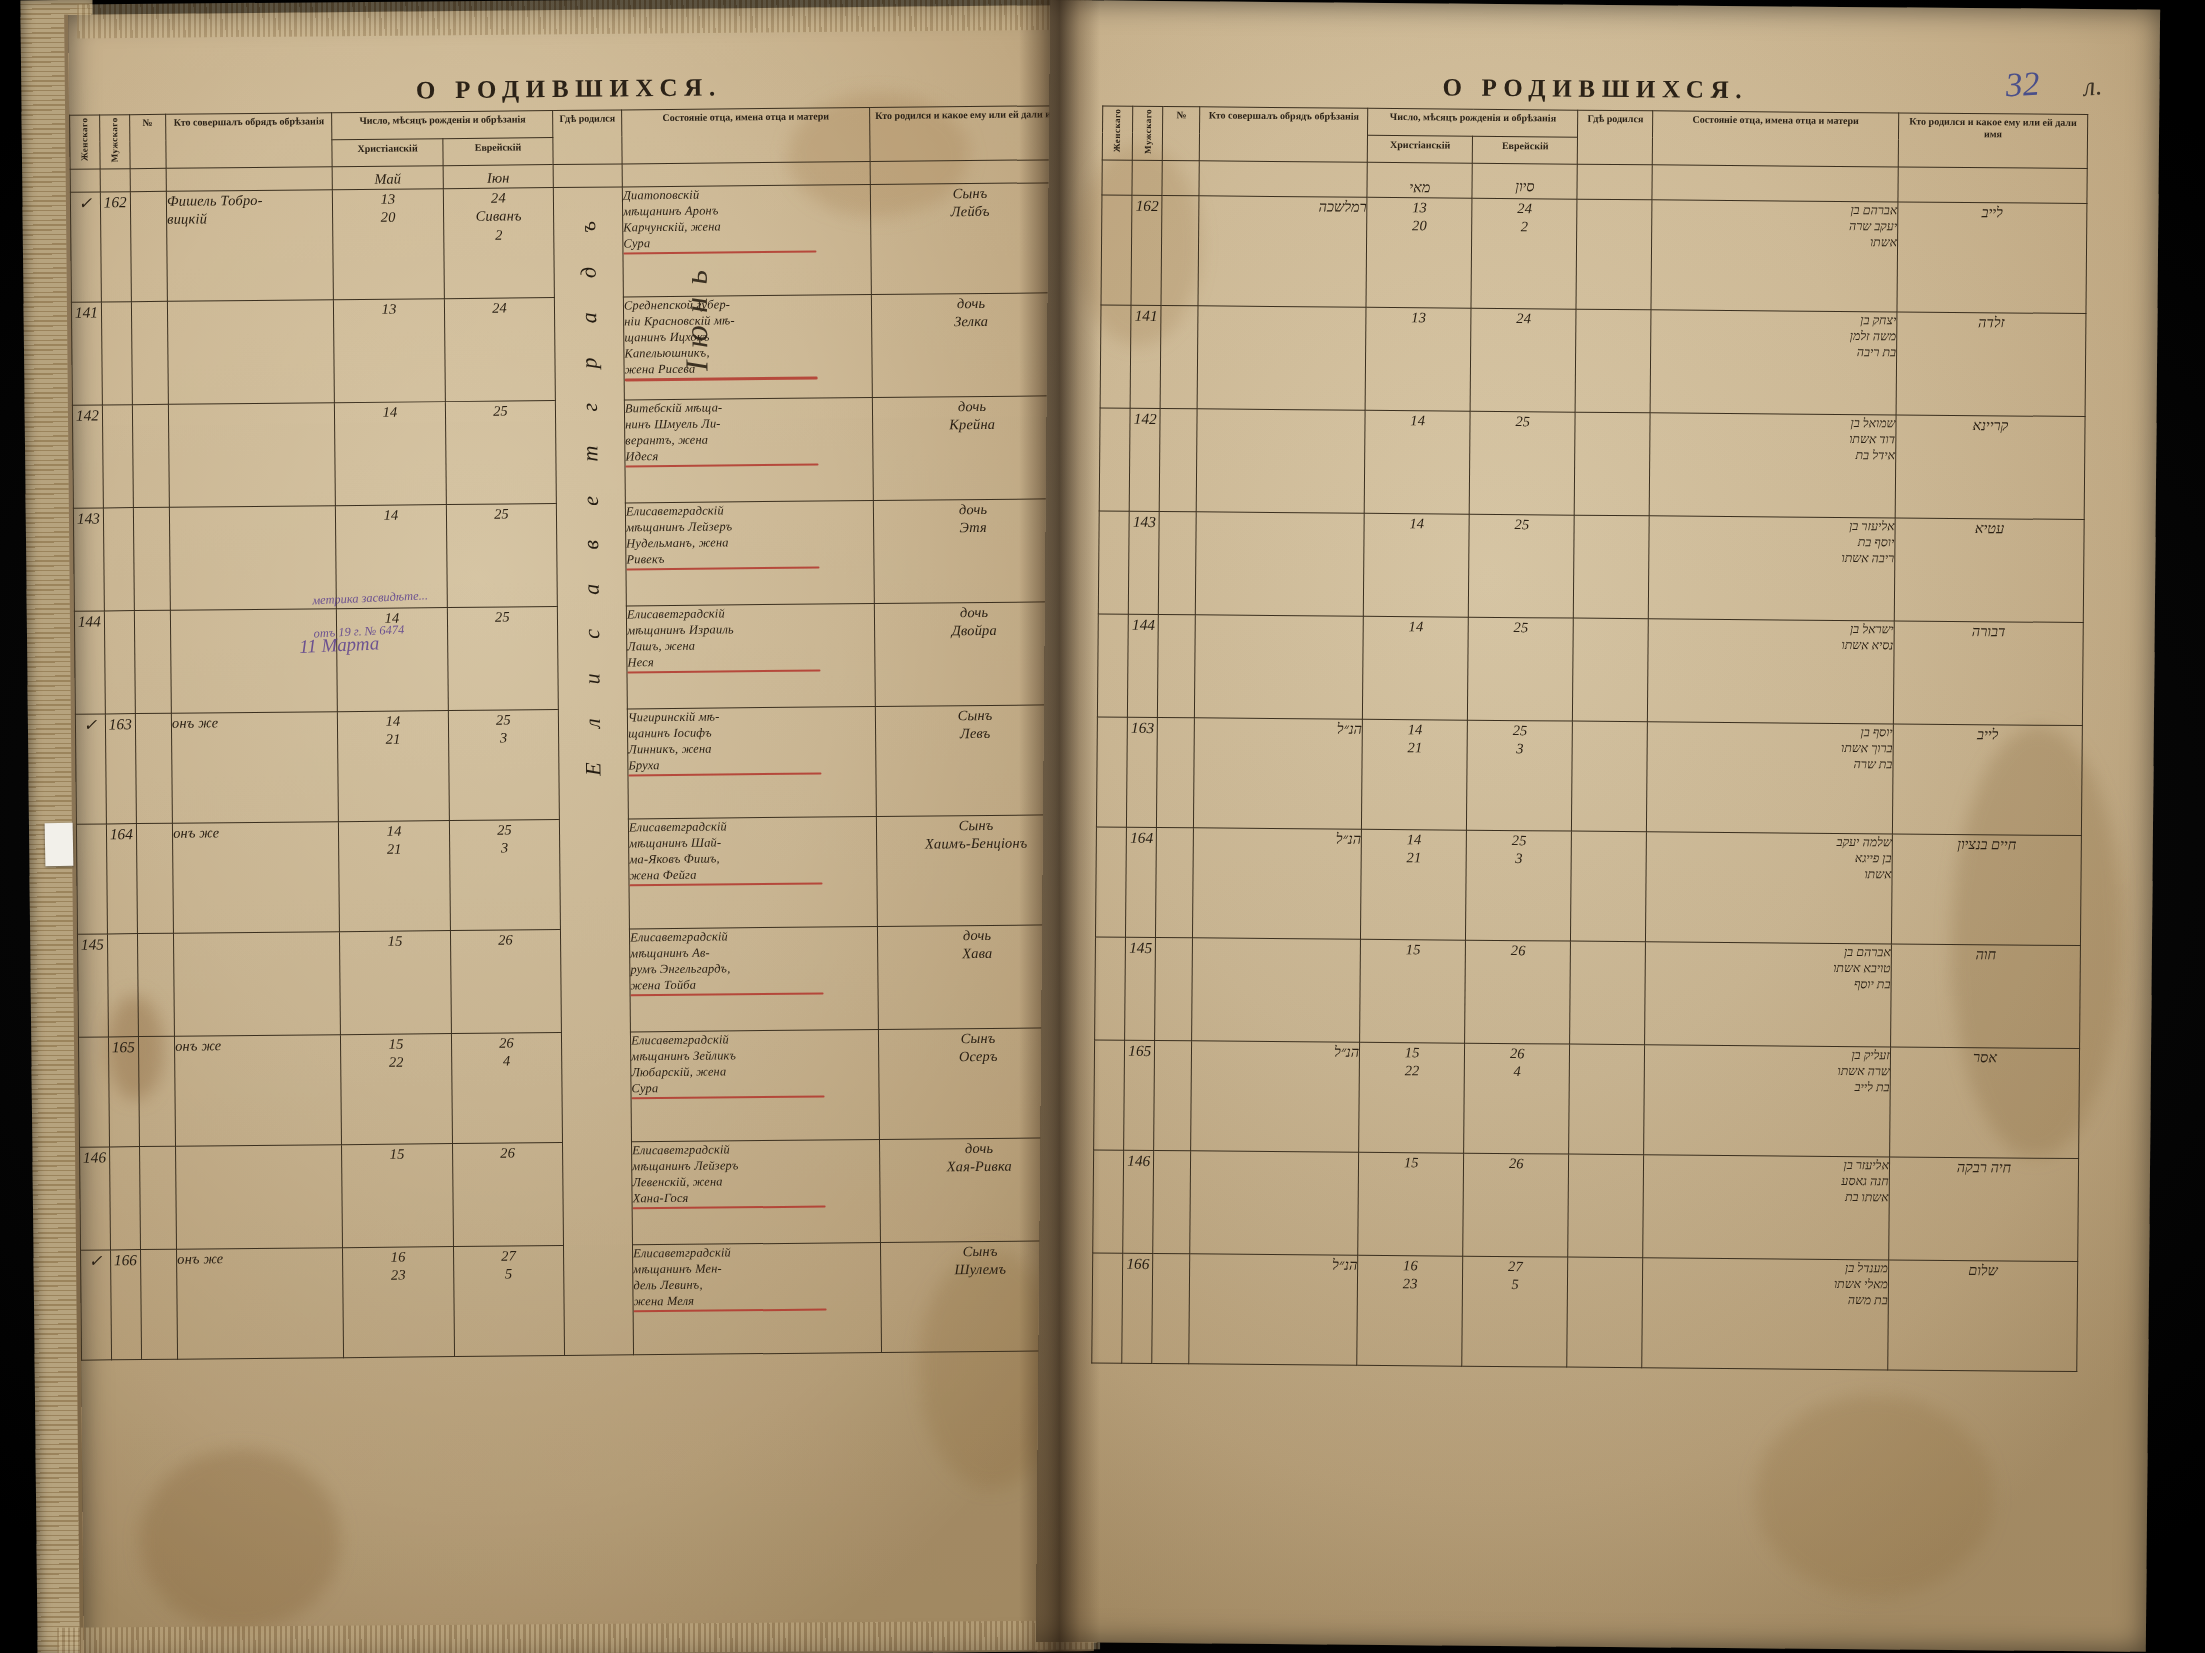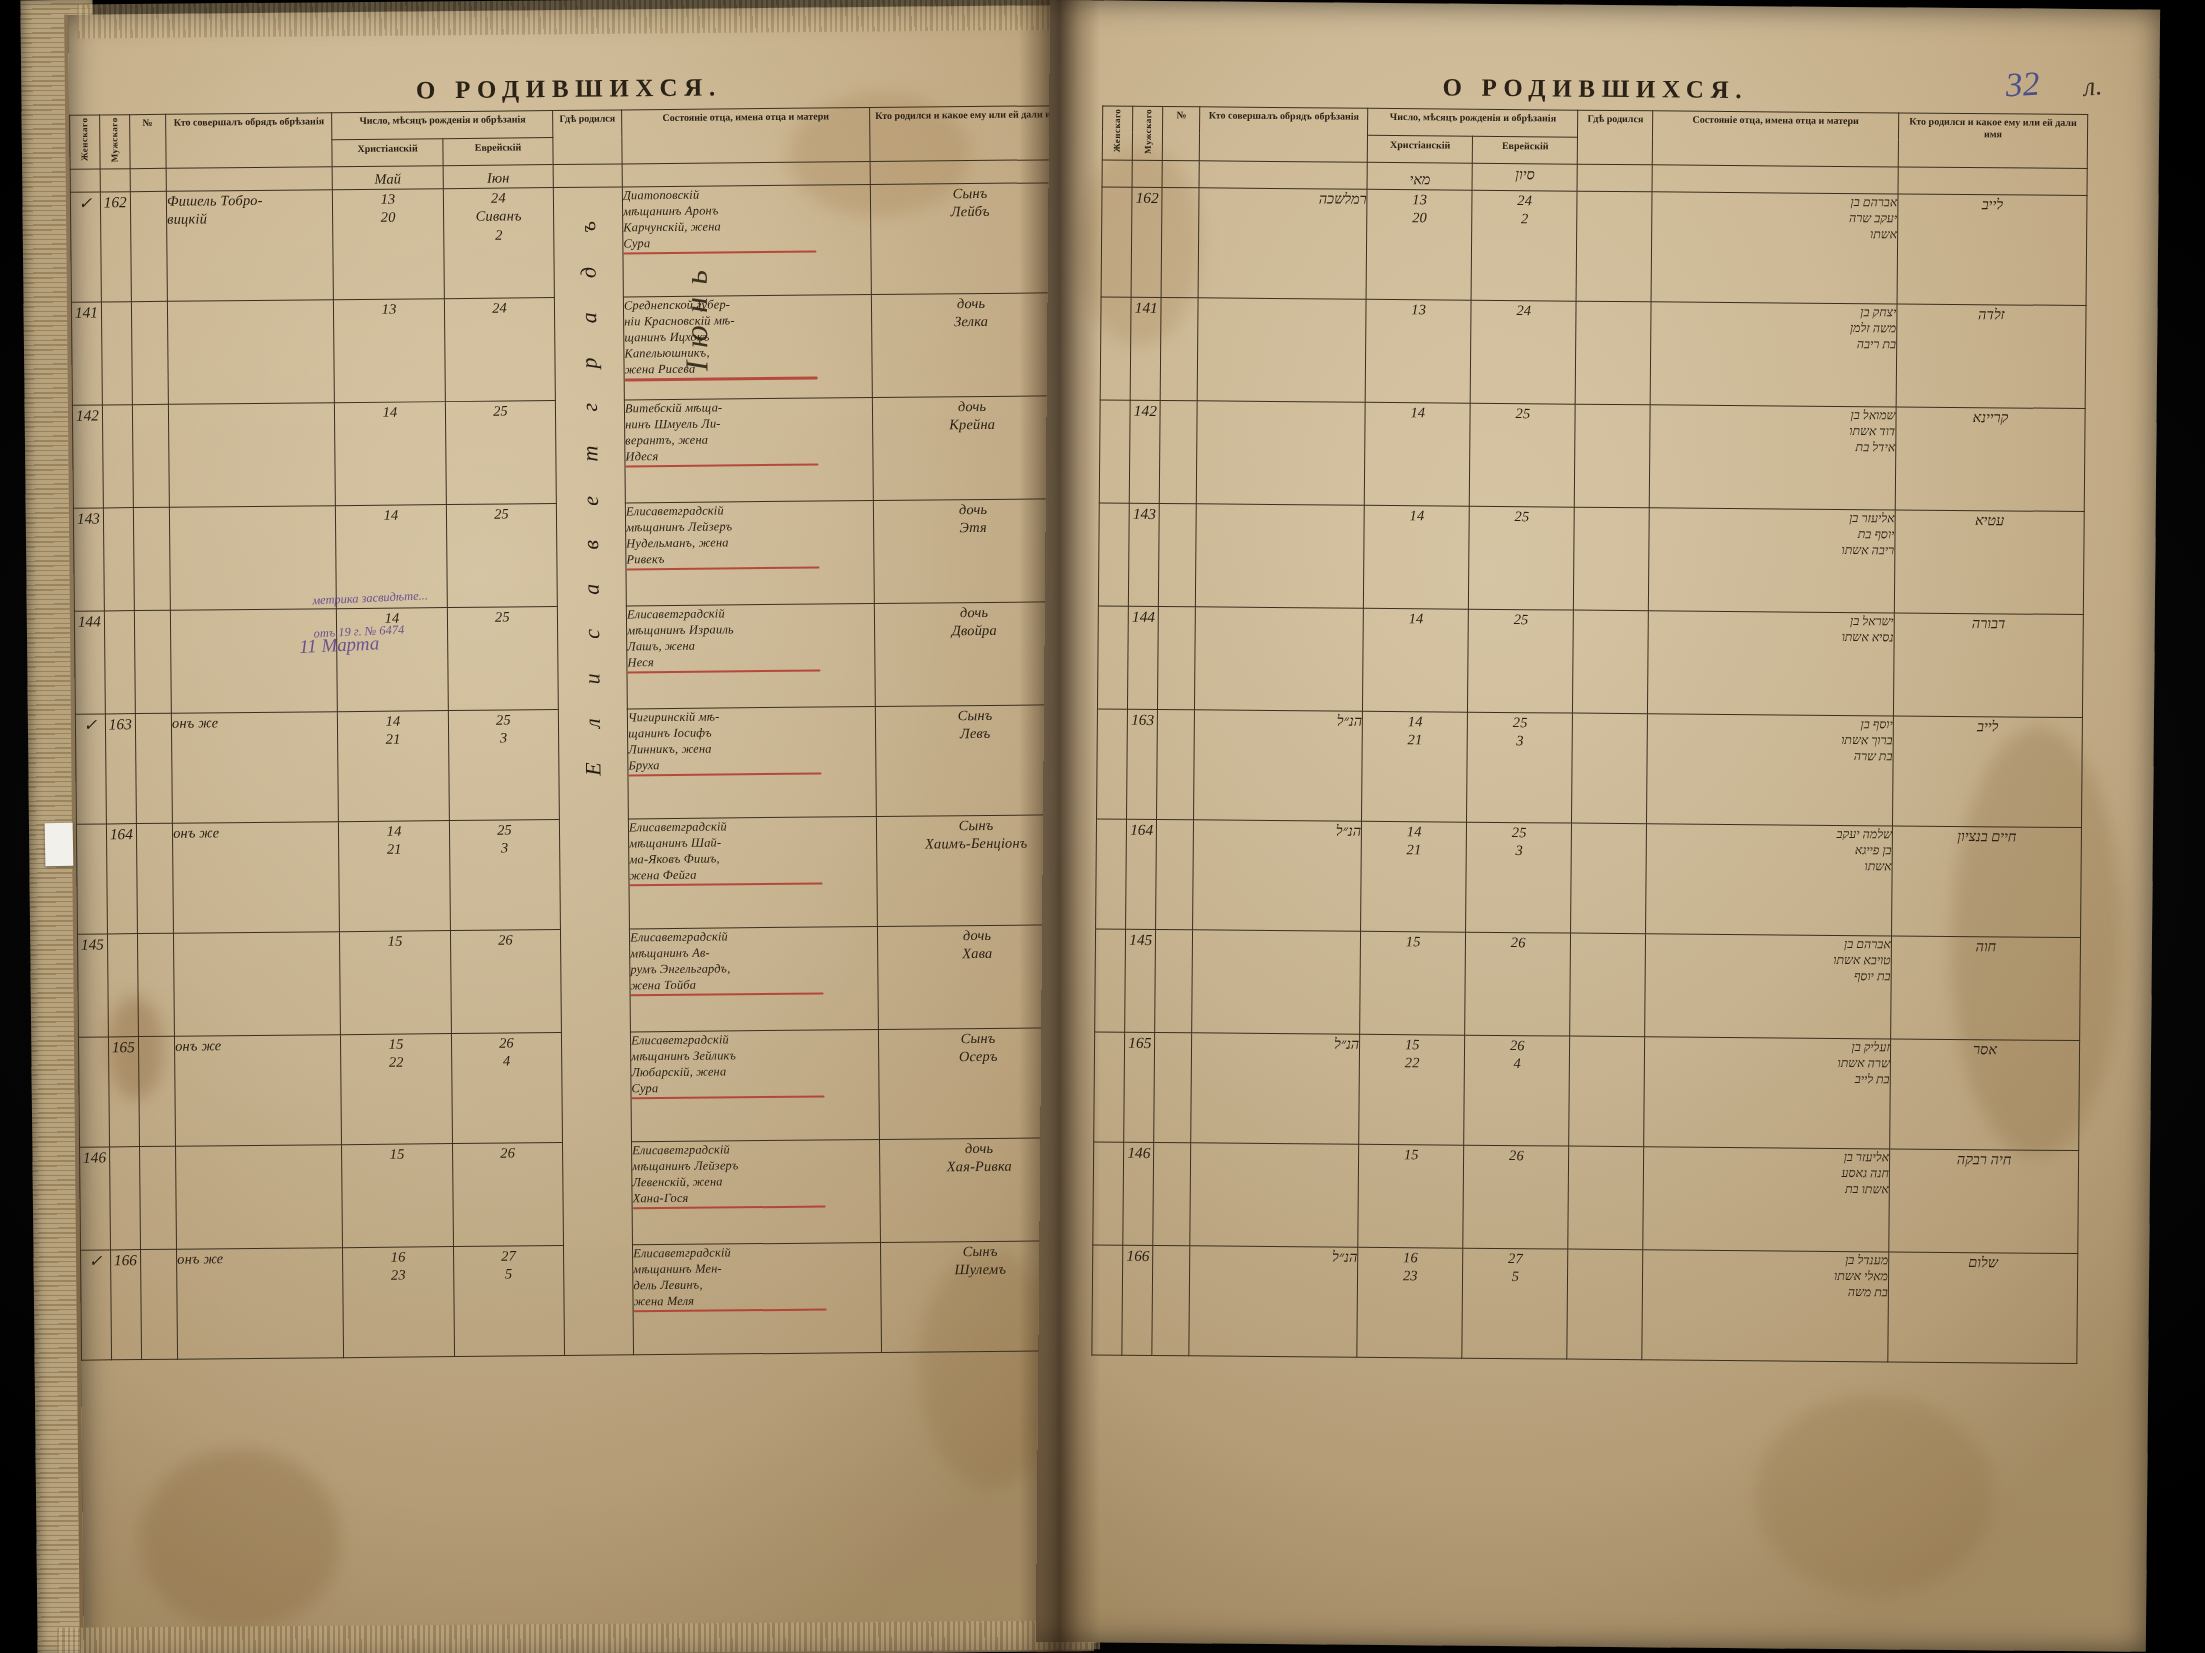--- a/index.html
+++ b/index.html
@@ -484,22 +484,22 @@
             <th>Христіанскій</th>
             <th>Еврейскій</th>
           </tr>
         </thead>
         <tbody id="right-body">
             <tr>
               <td></td>
               <td></td>
               <td></td>
               <td></td>
-              <td class="heb ctr" style="padding-top:7px;text-align:center">מאי</td>
-              <td class="heb ctr" style="padding-top:1px;text-align:center">סיון</td>
+              <td class="heb ctr" style="padding-top:15px;text-align:center">מאי</td>
+              <td class="heb ctr" style="padding-top:13px;text-align:center">סיון</td>
               <td></td>
               <td></td>
               <td></td>
             </tr>
             <tr style="height: 110px;">
               <td class="cell"></td>
               <td class="cell num">162</td>
               <td class="cell"></td>
               <td class="cell heb" style="text-align:right">רמלשכה</td>
               <td class="cell hand ctr">13<br>20</td>

